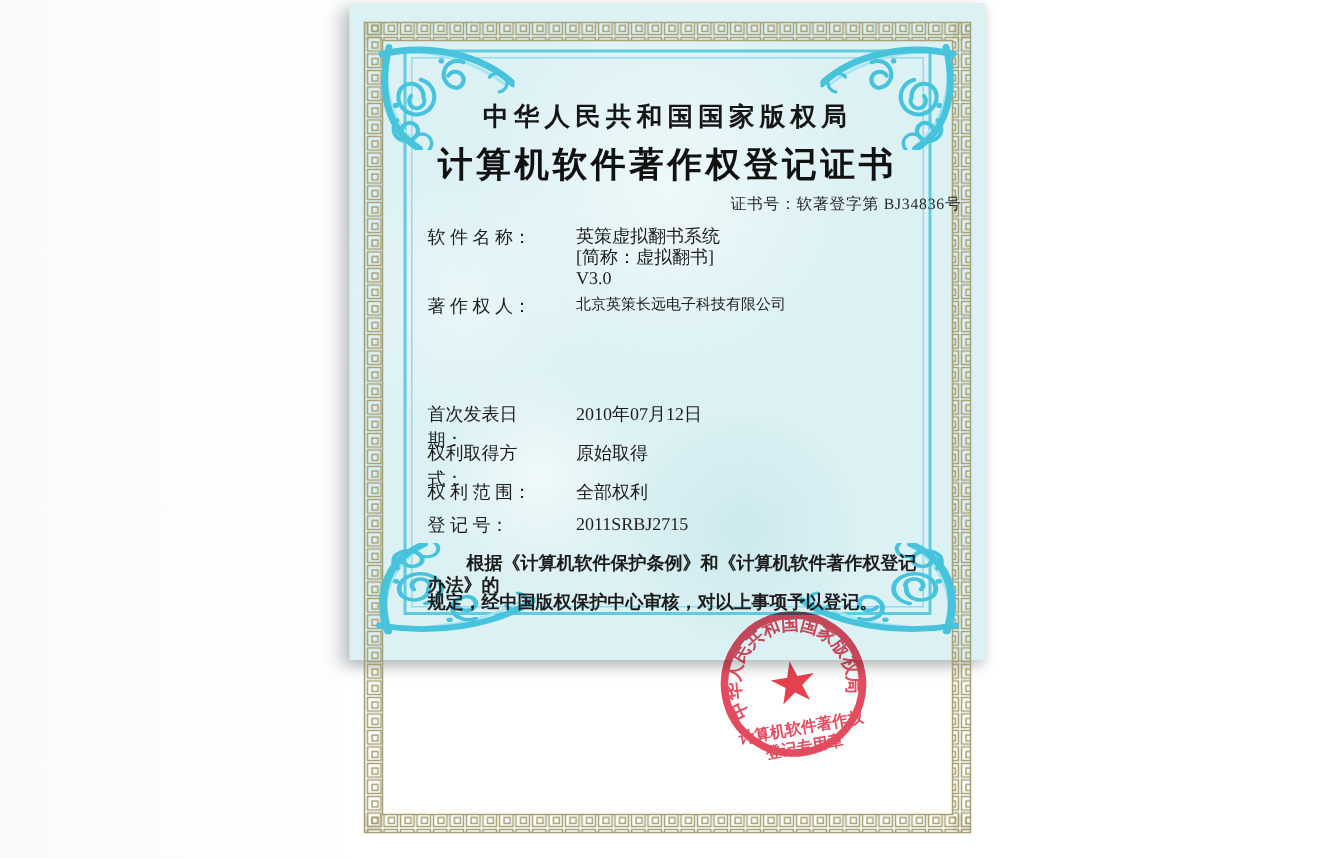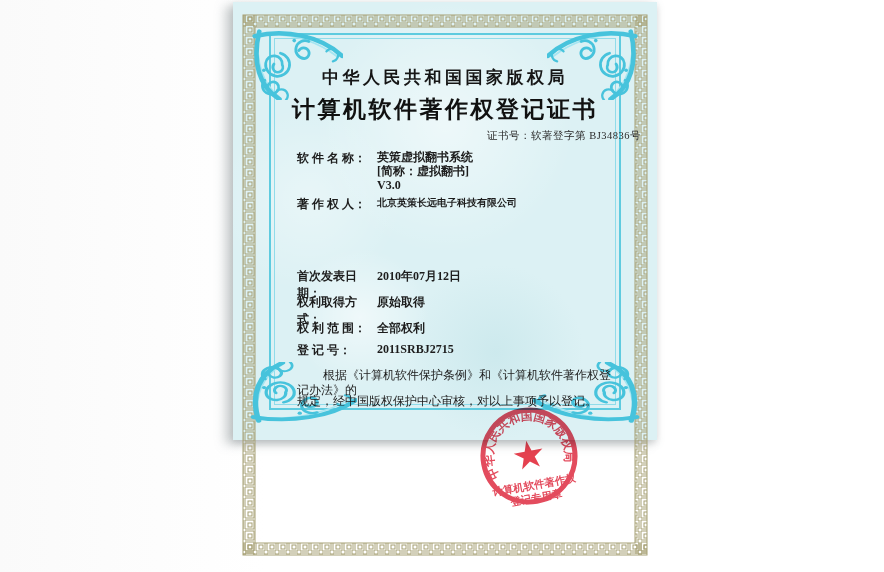--- a/index.html
+++ b/index.html
@@ -37,28 +37,28 @@
   }
   .title {
     position:absolute; top:92px; left:0; width:100%;
     text-align:center; font-size:23px; font-weight:bold;
     letter-spacing:2.5px; color:#111;font-family:Liberation Serif, serif;
   }
   .certno {
     position:absolute; top:127px; left:254px;
     font-size:10.5px; font-weight:normal; color:#2a2a2a; letter-spacing:.5px;
   }
-  .row { position:absolute; left:64px; right:26px; font-size:12px; font-weight:bold; color:#1d1d1d; }
+  .row { position:absolute; left:52px; right:26px; font-size:12px; font-weight:normal; color:#1d1d1d; }
   .row .lab { display:inline-block; width:80px; vertical-align:top; }
-  .row .val { display:inline-block; vertical-align:top; }
+  .row .val { display:inline-block; vertical-align:top;margin-left:19px; }
   .row .val .vline { line-height:14px; }
   .row.owner .val { font-size:10px; }
   .stmt {
     position:absolute; left:52px; right:42px;
-    font-size:12px; font-weight:normal; color:#1d1d1d; line-height:15px;margin-left:12px;
+    font-size:12px; font-weight:bold; color:#1d1d1d; line-height:15px;
   }
   .stmt.l1 { text-indent:26px; }
   .seal {
     position:absolute; left:226px; top:384px; width:140px; height:140px;
     mix-blend-mode:multiply;
   }
   .issue-date {
     position:absolute; left:246px; top:497px;
     font-size:15px; font-weight:bold; color:#8e2727;
     letter-spacing:1px; word-spacing:3px;

